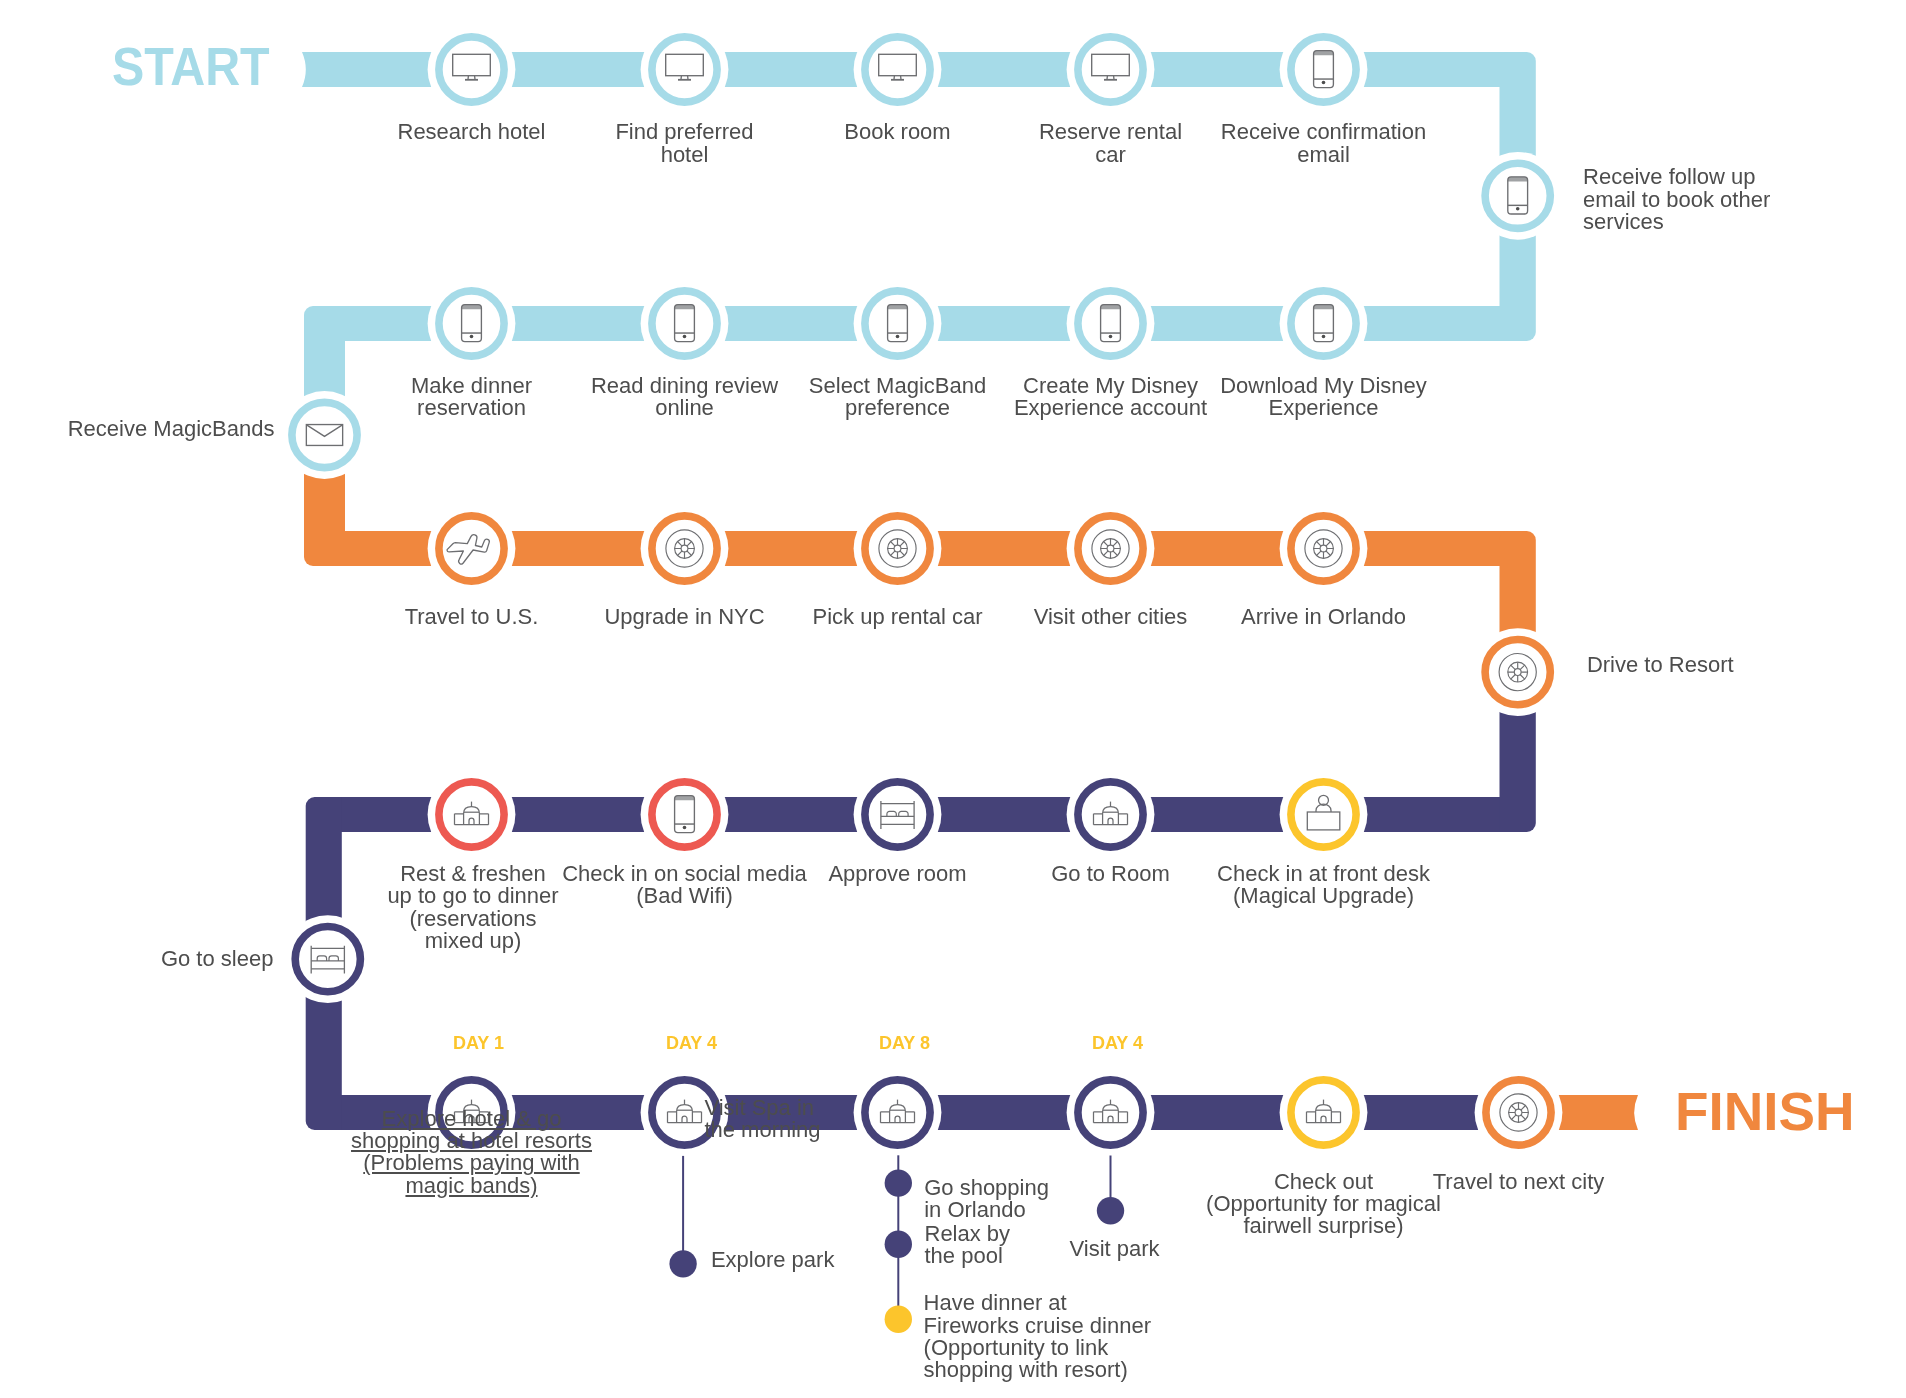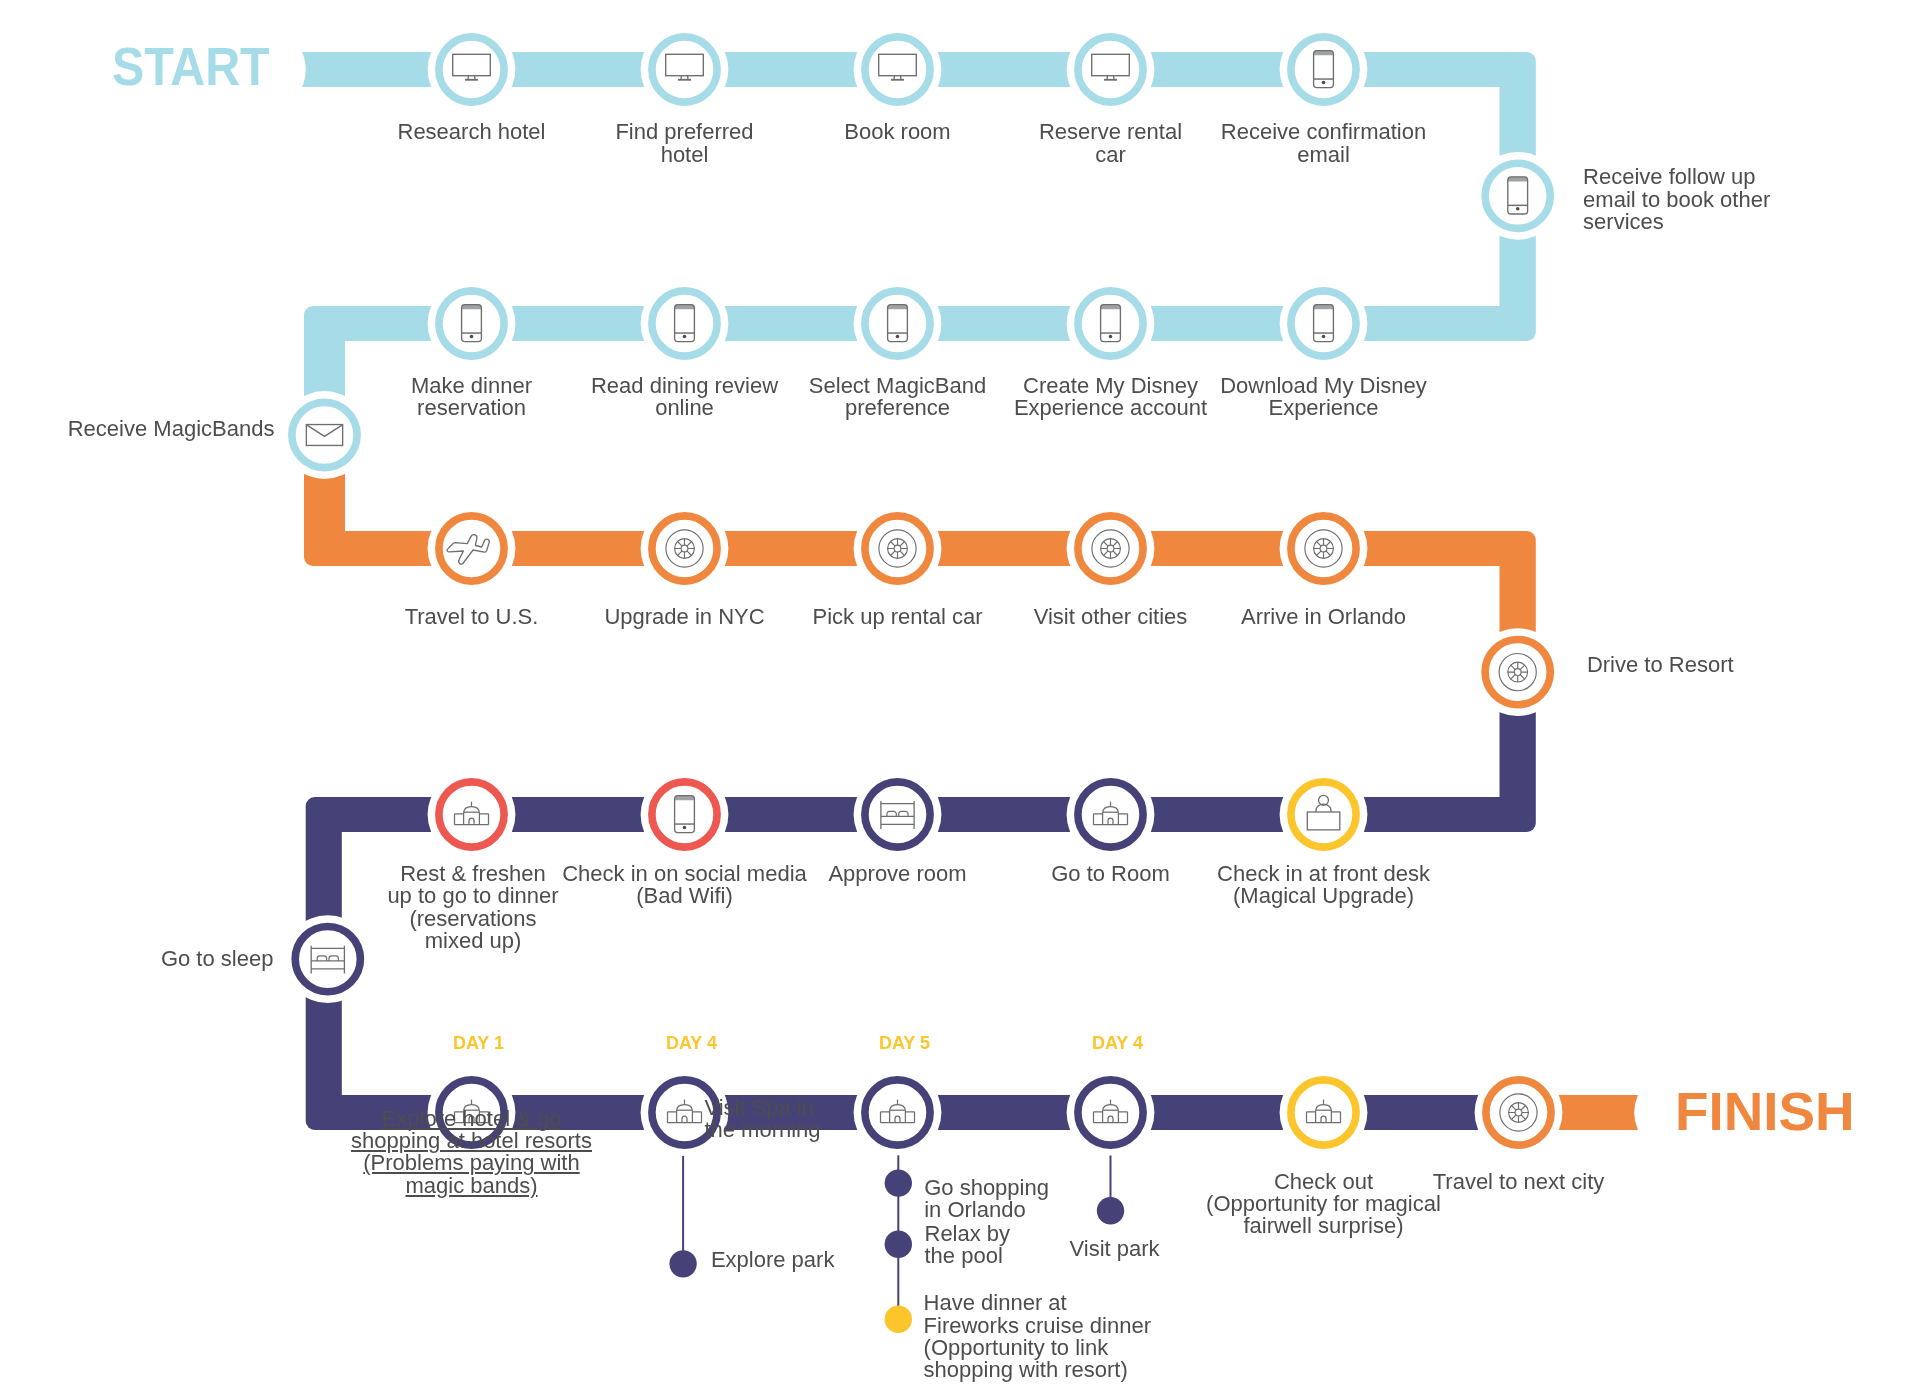--- a/index.html
+++ b/index.html
@@ -374,21 +374,21 @@
       <div class="lbl " style="top: 863.2px; left: 687.5px; width: 420px;">Approve room</div>
       <div class="lbl " style="top: 863.2px; left: 900.5px; width: 420px;">Go to Room</div>
       <div class="lbl " style="top: 863.2px; left: 1113.5px; width: 420px;">Check in at front desk
 (Magical Upgrade)</div>
       <div class="lbl " style="top: 1108px; left: 261.5px; width: 420px; text-decoration: underline;">Explore hotel &amp; go
 shopping at hotel resorts
 (Problems paying with
 magic bands)</div>
       <div class="day" style="left: 418.5px; width: 120px; text-align: center; top: 1033px;">DAY 1</div>
       <div class="day" style="left: 631.5px; width: 120px; text-align: center; top: 1033px;">DAY 4</div>
-      <div class="day" style="left: 844.5px; width: 120px; text-align: center; top: 1033px;">DAY 5</div>
+      <div class="day" style="left: 844.5px; width: 120px; text-align: center; top: 1033px;">DAY 8</div>
       <div class="day" style="left: 1057.5px; width: 120px; text-align: center; top: 1033px;">DAY 4</div>
       <div class="lbl " style="top: 1170.7px; left: 1113.5px; width: 420px;">Check out
 (Opportunity for magical
 fairwell surprise)</div>
       <div class="lbl " style="top: 1170.7px; left: 1308.5px; width: 420px;">Travel to next city</div>
       <div class="lbl al-left" style="top: 166.4px; left: 1583.1px;">Receive follow up
 email to book other
 services</div>
       <div class="lbl al-right" style="top: 418.4px; right: 1631.6px;">Receive MagicBands</div>
       <div class="lbl al-left" style="top: 654.4px; left: 1586.9px;">Drive to Resort</div>

